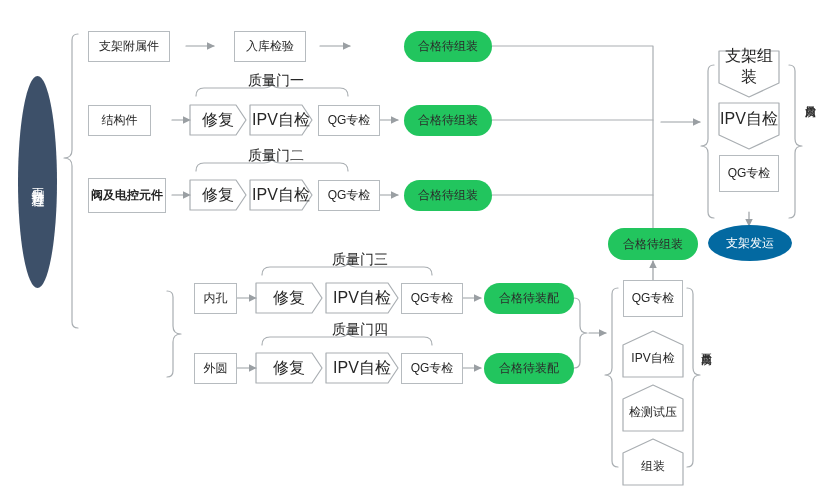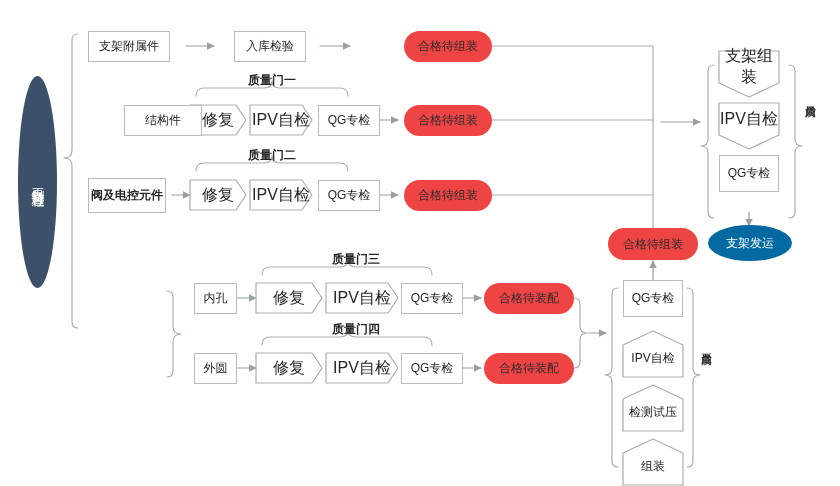--- a/index.html
+++ b/index.html
@@ -12,28 +12,28 @@
 
   
   .box{border:1px solid #b6bbbf;background:#ffffff;font-size:12px;line-height:1.18;}
 
   
   .chev-d{font-size:16px;}
   
   .chev-u{font-size:12px;}
 
   
-  .pill{background:#ef4444;border-radius:16px;font-size:12px;color:#2b2b2b;}
+  .pill{background:#22c55e;border-radius:16px;font-size:12px;color:#2b2b2b;}
 
   
   .ell{background:#0369a1;border-radius:50%;color:#ffffff;font-size:12px;}
   .ell-tall{background:#3d5069;border-radius:50% / 50%;color:#ffffff;font-size:13px;
             writing-mode:vertical-rl;text-orientation:upright;letter-spacing:2px;}
 
-  .glabel{position:absolute;font-size:12px;color:#262626;white-space:nowrap;font-weight:bold;}
+  .glabel{position:absolute;font-size:14px;color:#262626;white-space:nowrap;}
   .glabel-v{position:absolute;font-size:11px;color:#262626;
             writing-mode:vertical-rl;text-orientation:upright;line-height:1.05;}
 </style>
 </head>
 <body>
 
 <div id="stage">
 
   <svg id="wires" viewBox="0 0 840 486">
     <defs>
@@ -109,21 +109,21 @@
       <path d="M623,453 L653,439 L683,453 L683,485 L623,485 Z"></path>
     </g>
   </svg>
 
   <div class="node ell-tall" style="left:18px;top:76px;width:39px;height:212px;">再制造过程</div>
 
   <div class="node box" style="left:88px;top:31px;width:82px;height:31px;">支架附属件</div>
   <div class="node box" style="left:234px;top:31px;width:72px;height:31px;">入库检验</div>
   <div class="node pill" style="left:404px;top:31px;width:88px;height:31px;">合格待组装</div>
 
-  <div class="node box" style="left:88px;top:105px;width:78px;height:31px;margin-left:36px;">结构件</div>
+  <div class="node box" style="left:88px;top:105px;width:63px;height:31px;">结构件</div>
   <div class="node chev-d" style="left:190px;top:105px;width:56px;height:31px;">修复</div>
   <div class="node chev-d" style="left:250px;top:105px;width:62px;height:31px;">IPV自检</div>
   <div class="node box" style="left:318px;top:105px;width:62px;height:31px;">QG专检</div>
   <div class="node pill" style="left:404px;top:105px;width:88px;height:31px;">合格待组装</div>
 
   <div class="node box" style="left:88px;top:178px;width:78px;height:35px;font-weight:bold;">阀及电控元件</div>
   <div class="node chev-d" style="left:190px;top:180px;width:56px;height:31px;">修复</div>
   <div class="node chev-d" style="left:250px;top:180px;width:62px;height:31px;">IPV自检</div>
   <div class="node box" style="left:318px;top:180px;width:62px;height:31px;">QG专检</div>
   <div class="node pill" style="left:404px;top:180px;width:88px;height:31px;">合格待组装</div>

